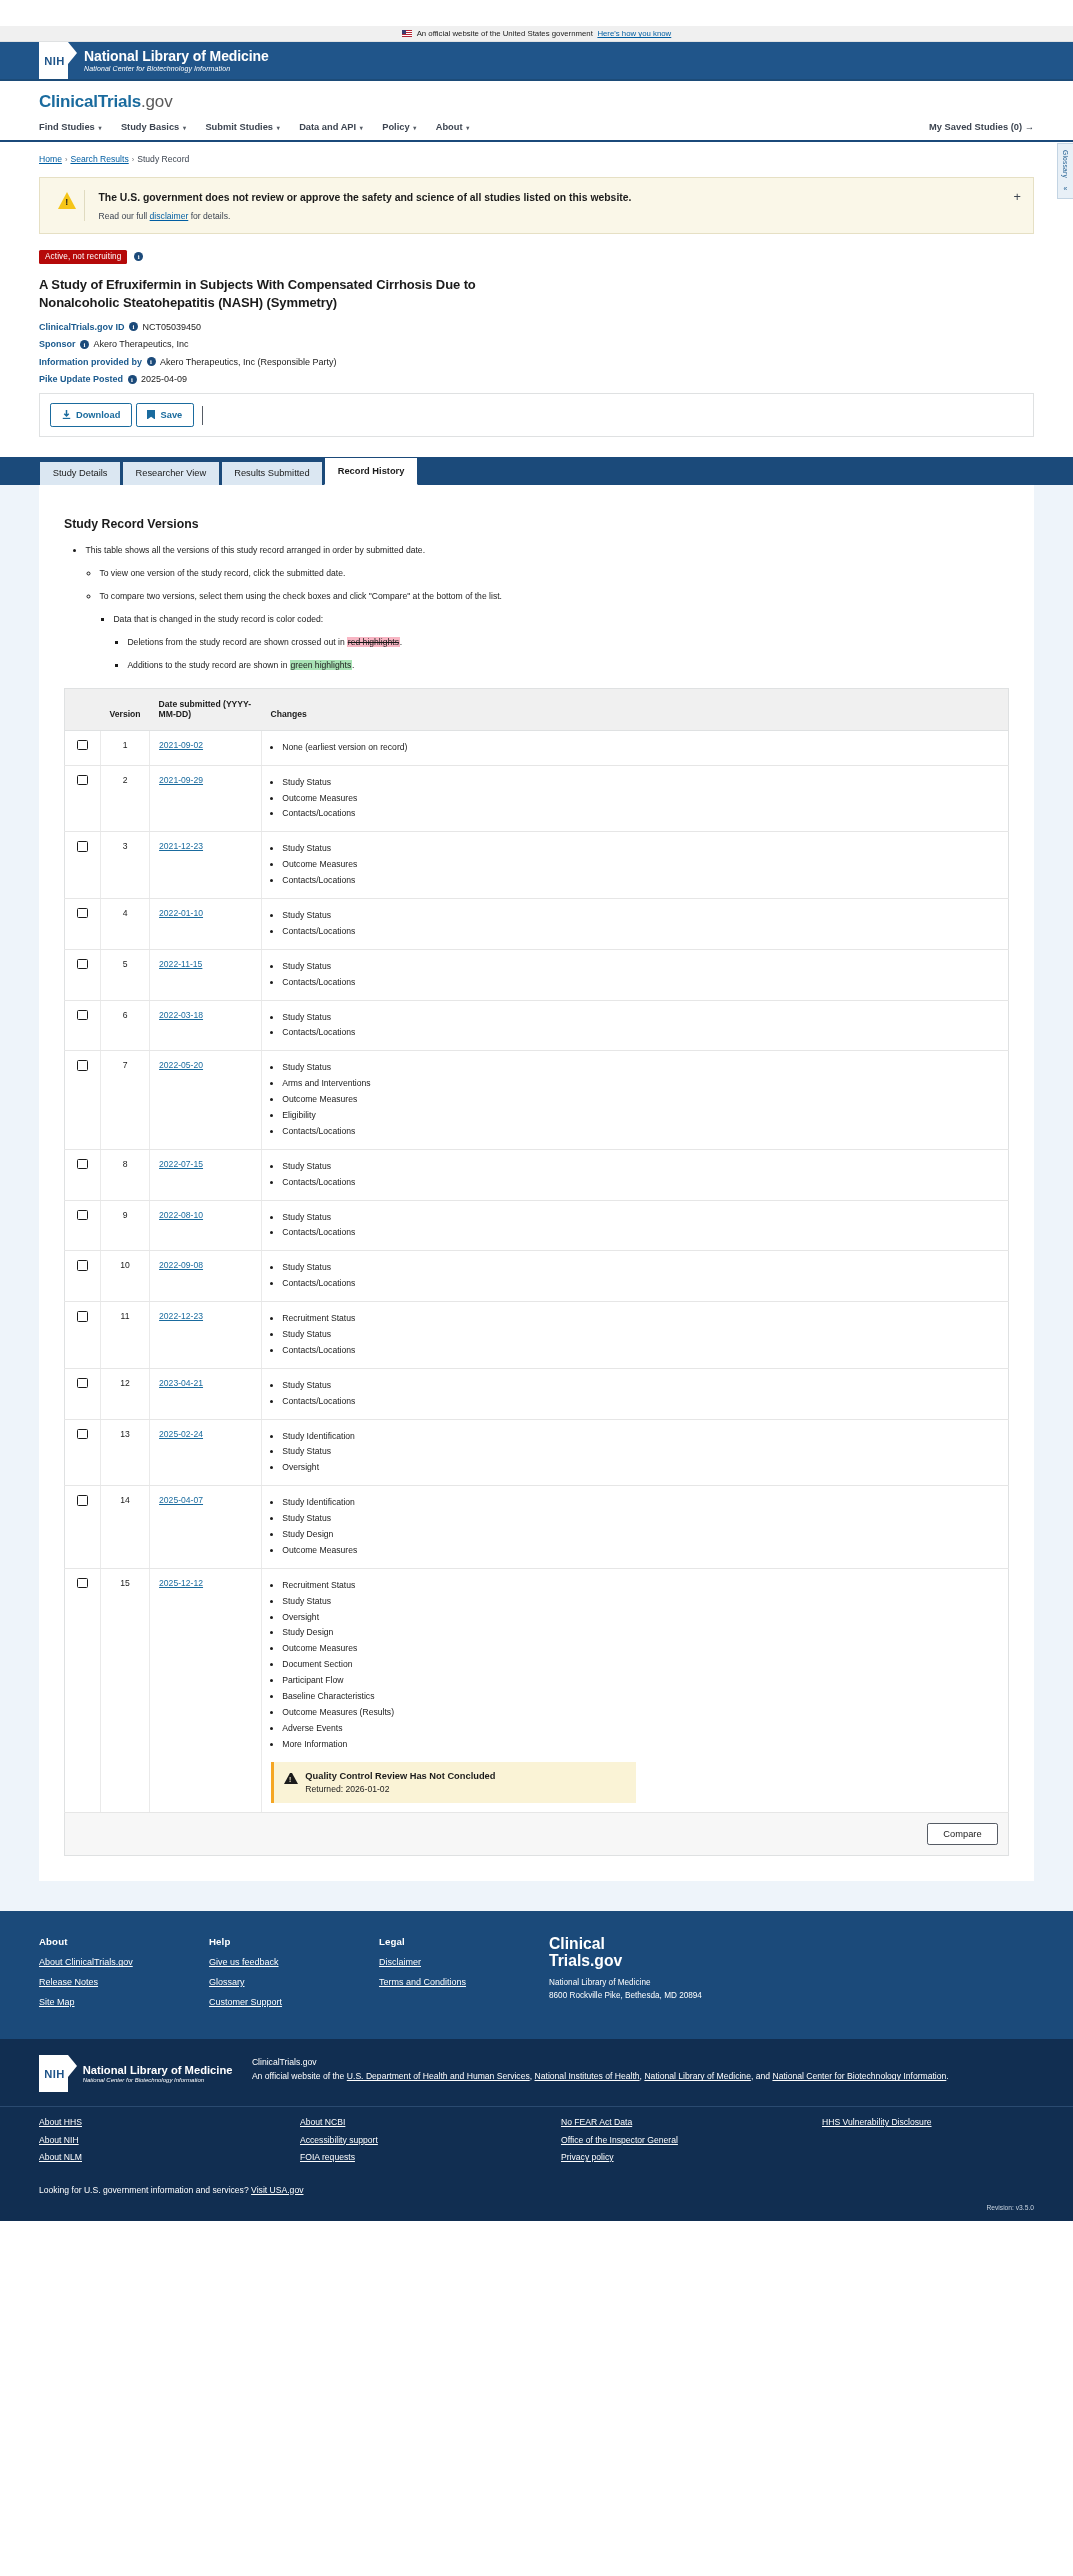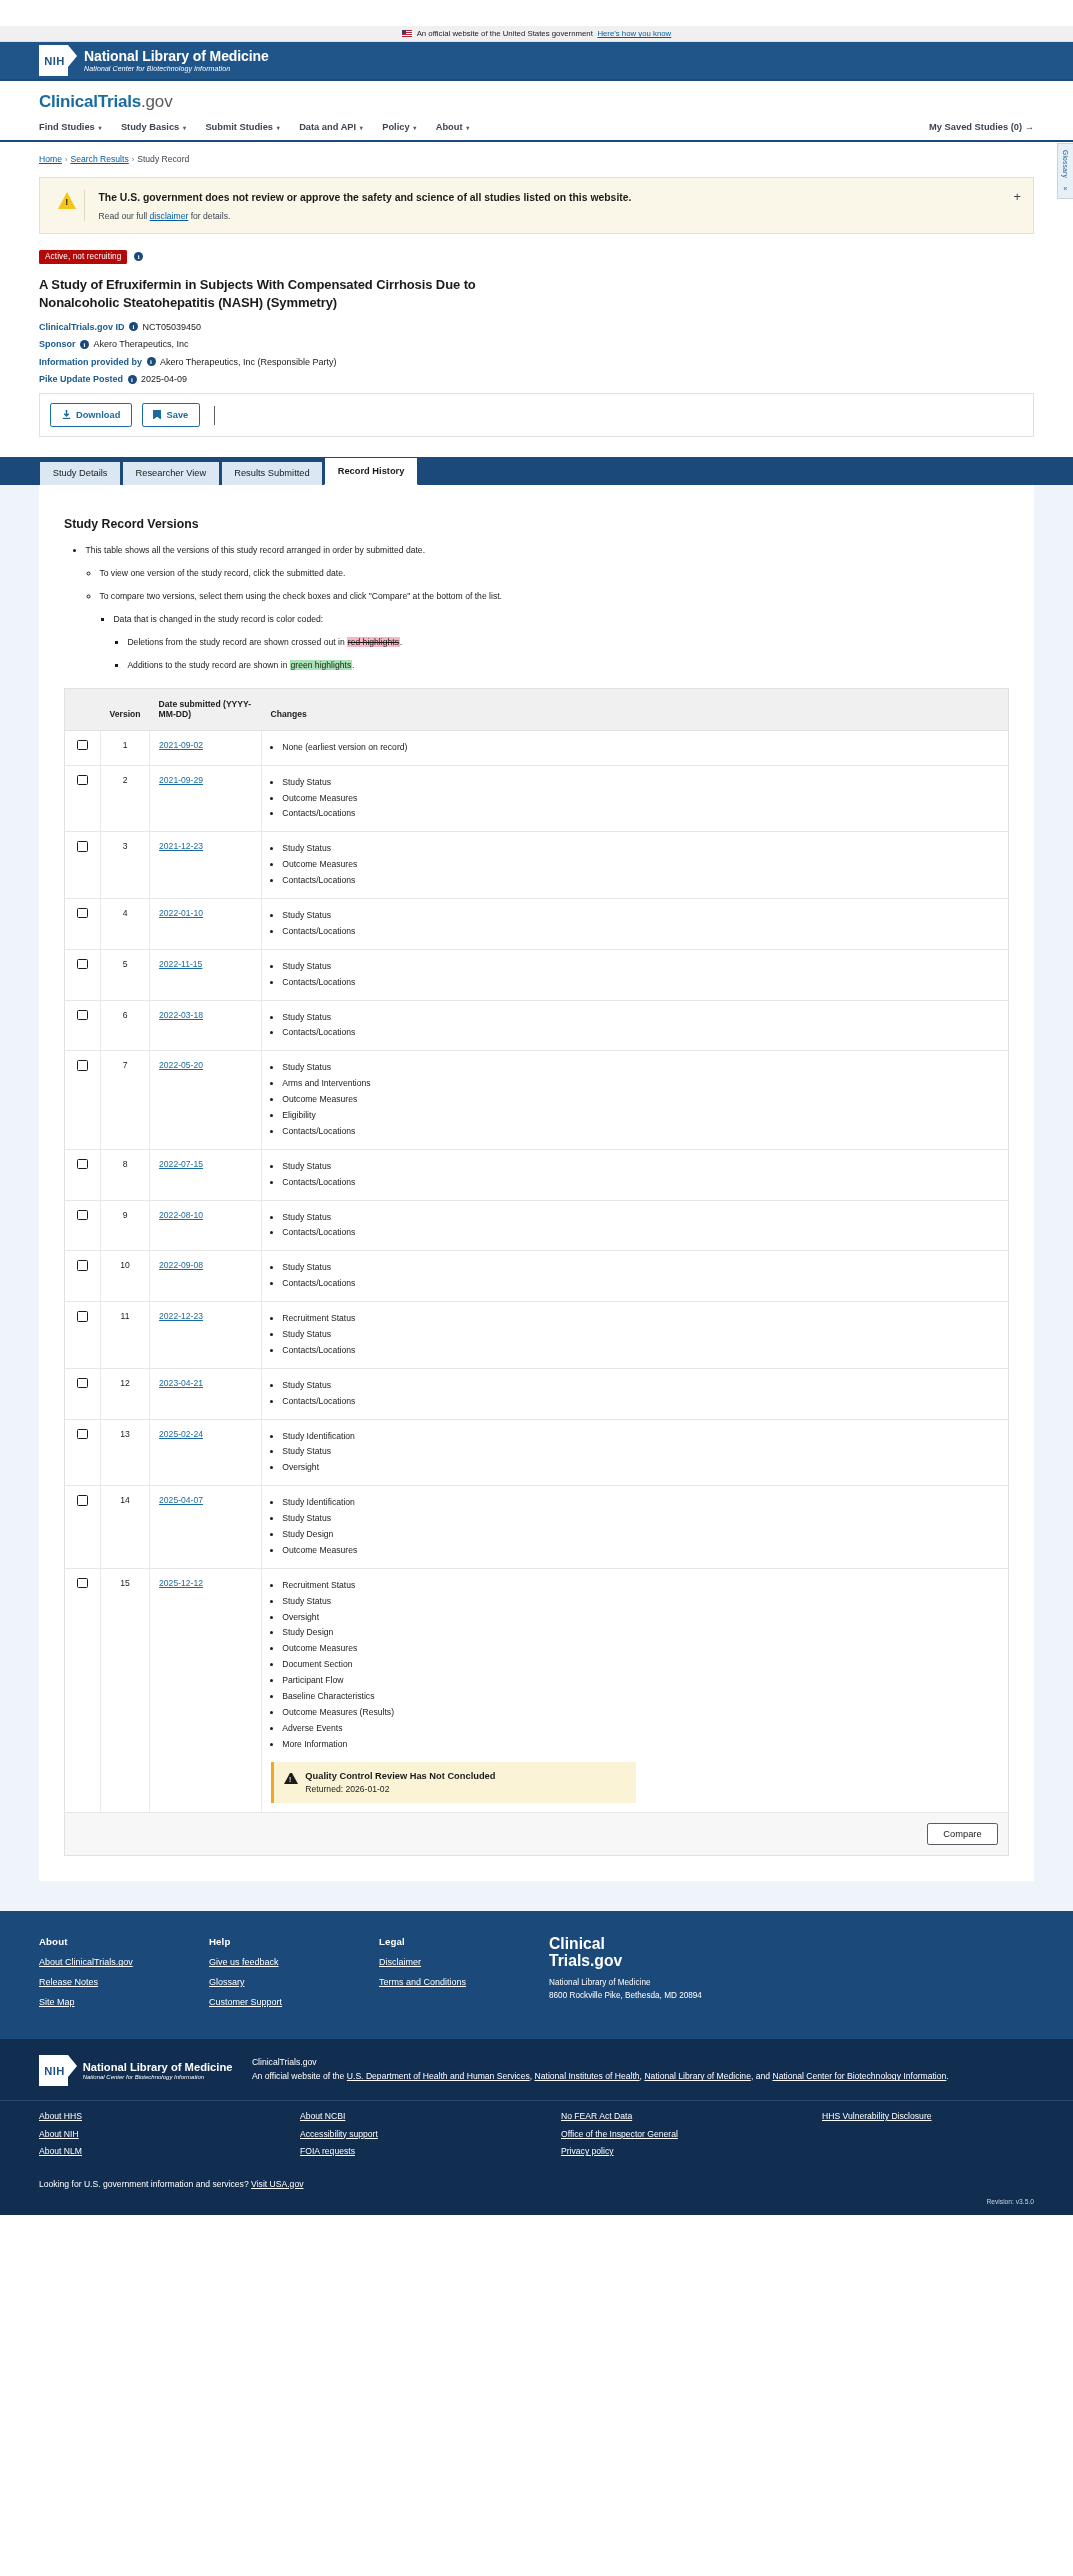--- a/index.html
+++ b/index.html
@@ -38,21 +38,21 @@
     height:39px;
     display:flex;
     align-items:center;
     padding-left:39px;
     border-bottom:2.2px solid #1c4b78;
   }
   .nih-logo{display:flex;align-items:center;gap:0;}
   .nih-mark{
     background:#fff;color:#20558a;font-weight:bold;font-size:11.2px;
     padding:2.2px 3px 2.2px 5.2px;letter-spacing:0.4px;
-    display:flex;align-items:center;height:31px;
+    display:flex;align-items:center;height:37px;
     font-family:"Liberation Sans", sans-serif;
     position:relative;
   }
   .nih-mark::after{
     content:"";position:absolute;right:-9.7px;top:0;
     width:0;height:0;border-left:9.7px solid #fff;
     border-top:11.2px solid transparent;border-bottom:11.2px solid transparent;
   }
   .nih-text{margin-left:16.4px;color:#fff;line-height:1.05;}
   .nih-text .l1{font-size:14px;font-weight:bold;letter-spacing:-0.1px;}
@@ -135,21 +135,21 @@
   }
 
   .meta-list{margin-top:10.4px;}
   .meta-row{display:flex;align-items:center;gap:4.5px;font-size:9px;margin-bottom:7.5px;}
   .meta-label{color:#1a5a8e;font-weight:bold;}
   .meta-val{color:#1b1b1b;}
 
   
   .action-bar{
     margin-top:9px;border:0.7px solid #dfe1e2;padding:9px 10.4px;
-    display:flex;align-items:center;gap:10px;
+    display:flex;align-items:center;gap:4px;
   }
   .btn-outline{
     border:0.7px solid #1a6b9e;color:#1a6b9e;background:#fff;
     font-size:9.3px;font-weight:bold;padding:5.2px 10.4px;border-radius:2.2px;
     display:flex;align-items:center;gap:5.2px;cursor:pointer;
   }
   .ico-dl, .ico-bm{display:inline-block;}
   .vsep{width:0.7px;height:19.4px;background:#565c65;margin-left:4.5px;}
 
   

